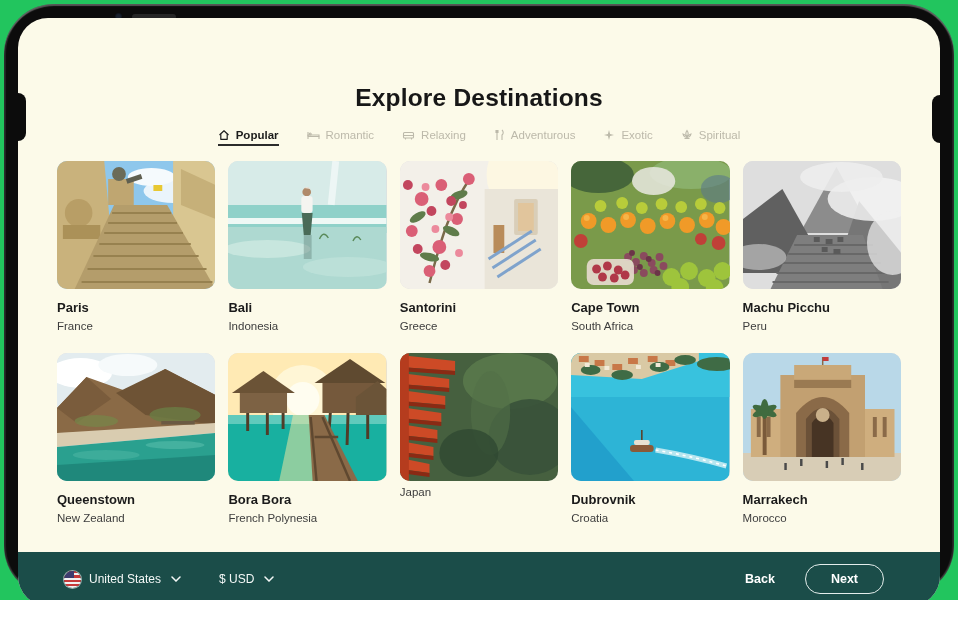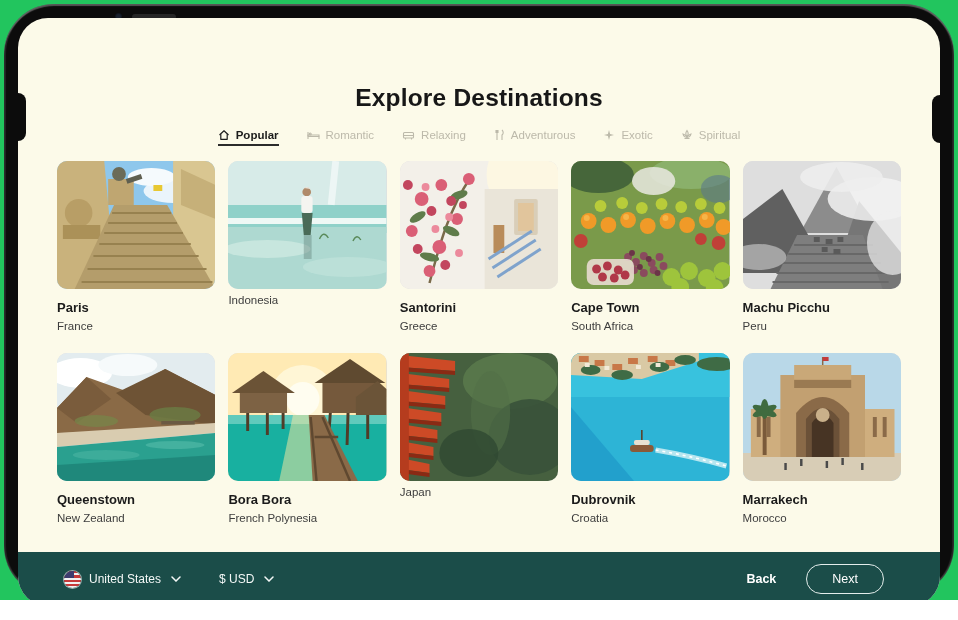--- a/index.html
+++ b/index.html
@@ -37,21 +37,21 @@
           padding:0 56px 0 46px;box-sizing:border-box;color:#f4f8f7;}
   .selector{display:flex;align-items:center;gap:8px;font-size:12px;font-weight:400;cursor:pointer;}
   .flag{width:17px;height:17px;border-radius:50%;position:relative;overflow:hidden;flex:0 0 auto;
         background:repeating-linear-gradient(180deg,#c63a3a 0 2.2px,#f2f2f2 2.2px 4.4px);
         box-shadow:0 0 0 1px rgba(255,255,255,.55);}
   .flag::before{content:"";position:absolute;left:0;top:0;width:58%;height:47%;background:#3c3b6e;}
   .chev{display:block;margin-left:2px;}
   .currency{margin-left:38px;}
   .spacer{flex:1;}
   .back-btn{font-size:12.5px;font-weight:700;color:#ffffff;background:none;border:none;cursor:pointer;font-family:inherit;}
-  .next-btn{margin-left:24px;font-size:12.5px;font-weight:400;color:#ffffff;background:none;cursor:pointer;font-family:inherit;
+  .next-btn{margin-left:24px;font-size:12.5px;font-weight:700;color:#ffffff;background:none;cursor:pointer;font-family:inherit;
             border:1.5px solid #e3edeb;border-radius:18px;padding:7px 25px;}
 </style>
 </head>
 <body>
 
 <div class="stage">
   <div class="frame">
     <div class="camera"></div>
     <div class="speaker"></div>
   </div>
@@ -167,20 +167,21 @@
             <ellipse cx="122" cy="106" rx="46" ry="10" fill="#c2e3db" opacity=".65"></ellipse>
             <rect x="106" y="0" width="7" height="44" fill="#ffffff" opacity=".55" transform="rotate(6 109 0)"></rect>
             <path d="M93 78q4-9 9-1M127 80q4-8 8-1" stroke="#5a8a5a" stroke-width="1.4" fill="none"></path>
             <circle cx="80" cy="31" r="4.4" fill="#b08a6a"></circle>
             <path d="M77 27a5 5 0 0 1 7 1z" fill="#e8e4da"></path>
             <rect x="74.5" y="35" width="11.5" height="17" rx="3" fill="#f4f4f0"></rect>
             <path d="M75 52h11l-2 22h-7z" fill="#4a6b58"></path>
             <rect x="77" y="74" width="8" height="24" fill="#5a7a70" opacity=".38"></rect>
           </svg>
         </span>
+        <div class="name">Bali</div>
         <div class="country">Indonesia</div>
       </div>
 
       <div class="card">
         <span class="photo">
           <svg viewBox="0 0 161 128" preserveAspectRatio="none">
             <rect width="161" height="128" fill="#f3f0e9"></rect>
             <circle cx="132" cy="14" r="44" fill="#fdf7e2"></circle>
             <rect x="86" y="28" width="75" height="100" fill="#eae5d9"></rect>
             <rect x="116" y="38" width="24" height="36" rx="2" fill="#d9ceb8"></rect>

